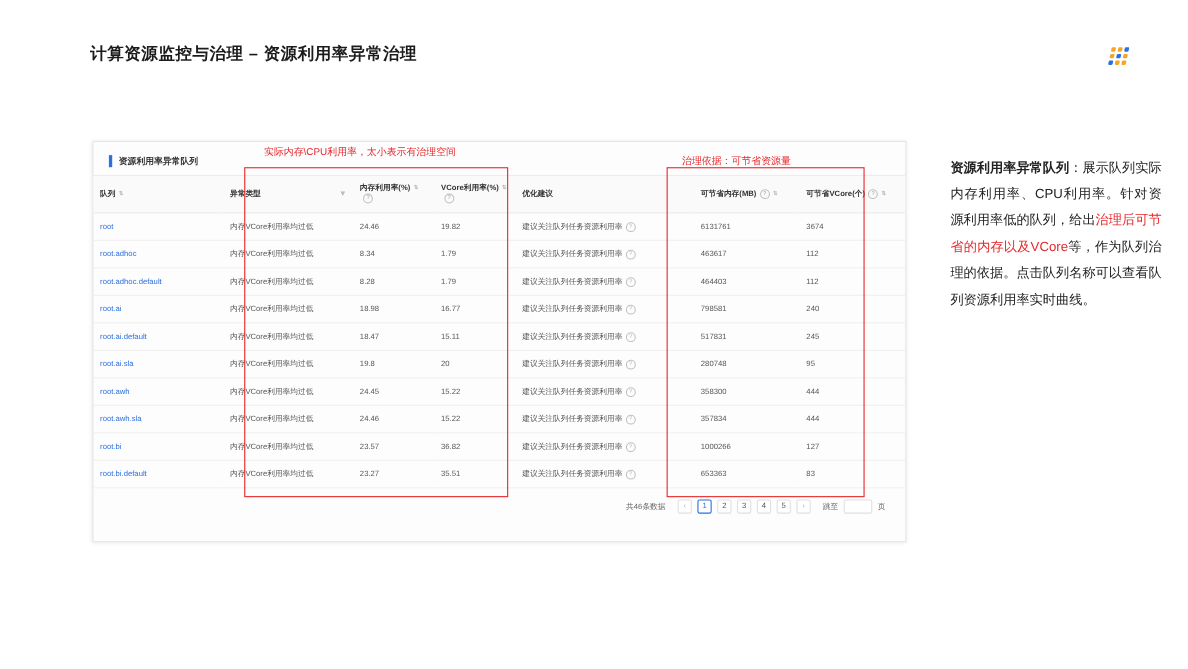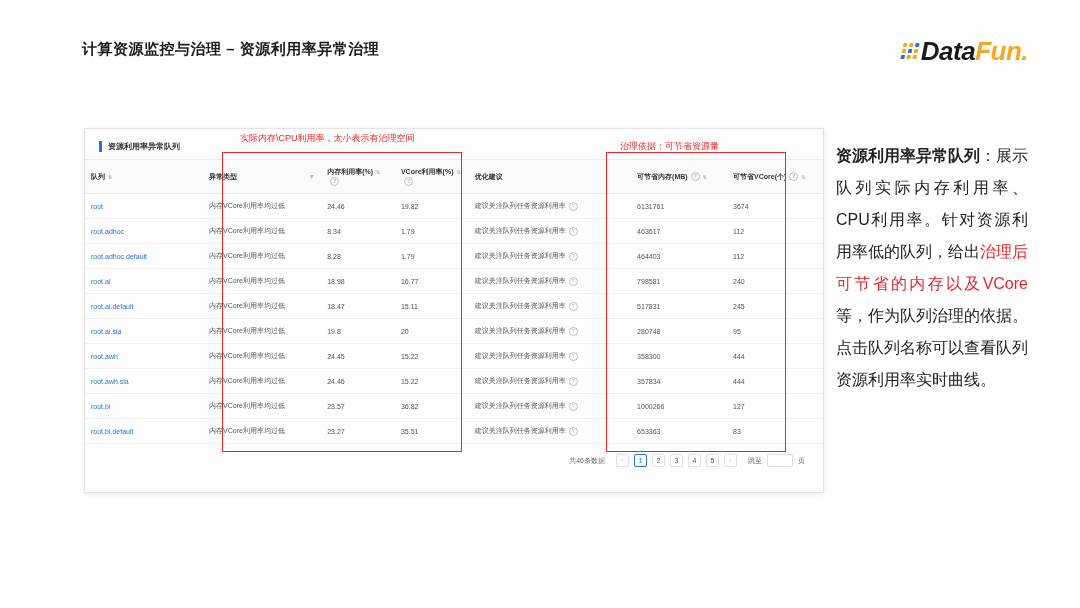--- a/index.html
+++ b/index.html
@@ -200,24 +200,24 @@
     width: 26px; height: 13px;
     border: 1px solid #e0e0e0;
     border-radius: 2px;
     background: #fff;
     box-sizing: border-box;
   }
 
   
   .annotation {
     position: absolute;
-    left: 836px;
+    left: 864px;
     top: 140px;
     width: 192px;
-    font-size: 16px;
+    font-size: 12px;
     line-height: 2.0;
     color: #222;
     text-align: justify;
   }
   .annotation b { font-weight: bold; }
   .annotation .red { color: #e8262a; }
 </style>
 </head>
 <body>
 
@@ -228,21 +228,20 @@
     <i></i>
       <i></i>
       <i class="b"></i>
     <i></i>
       <i class="b"></i>
       <i></i>
     <i class="b"></i>
       <i></i>
       <i></i>
   </div>
-  <span class="brand-text">Data<span class="accent">Fun.</span></span>
 </div>
 
 <div class="card">
 
   <div class="card-header">
     <span class="bar"></span>
     <span class="card-title">资源利用率异常队列</span>
   </div>
 
   <table class="grid">

